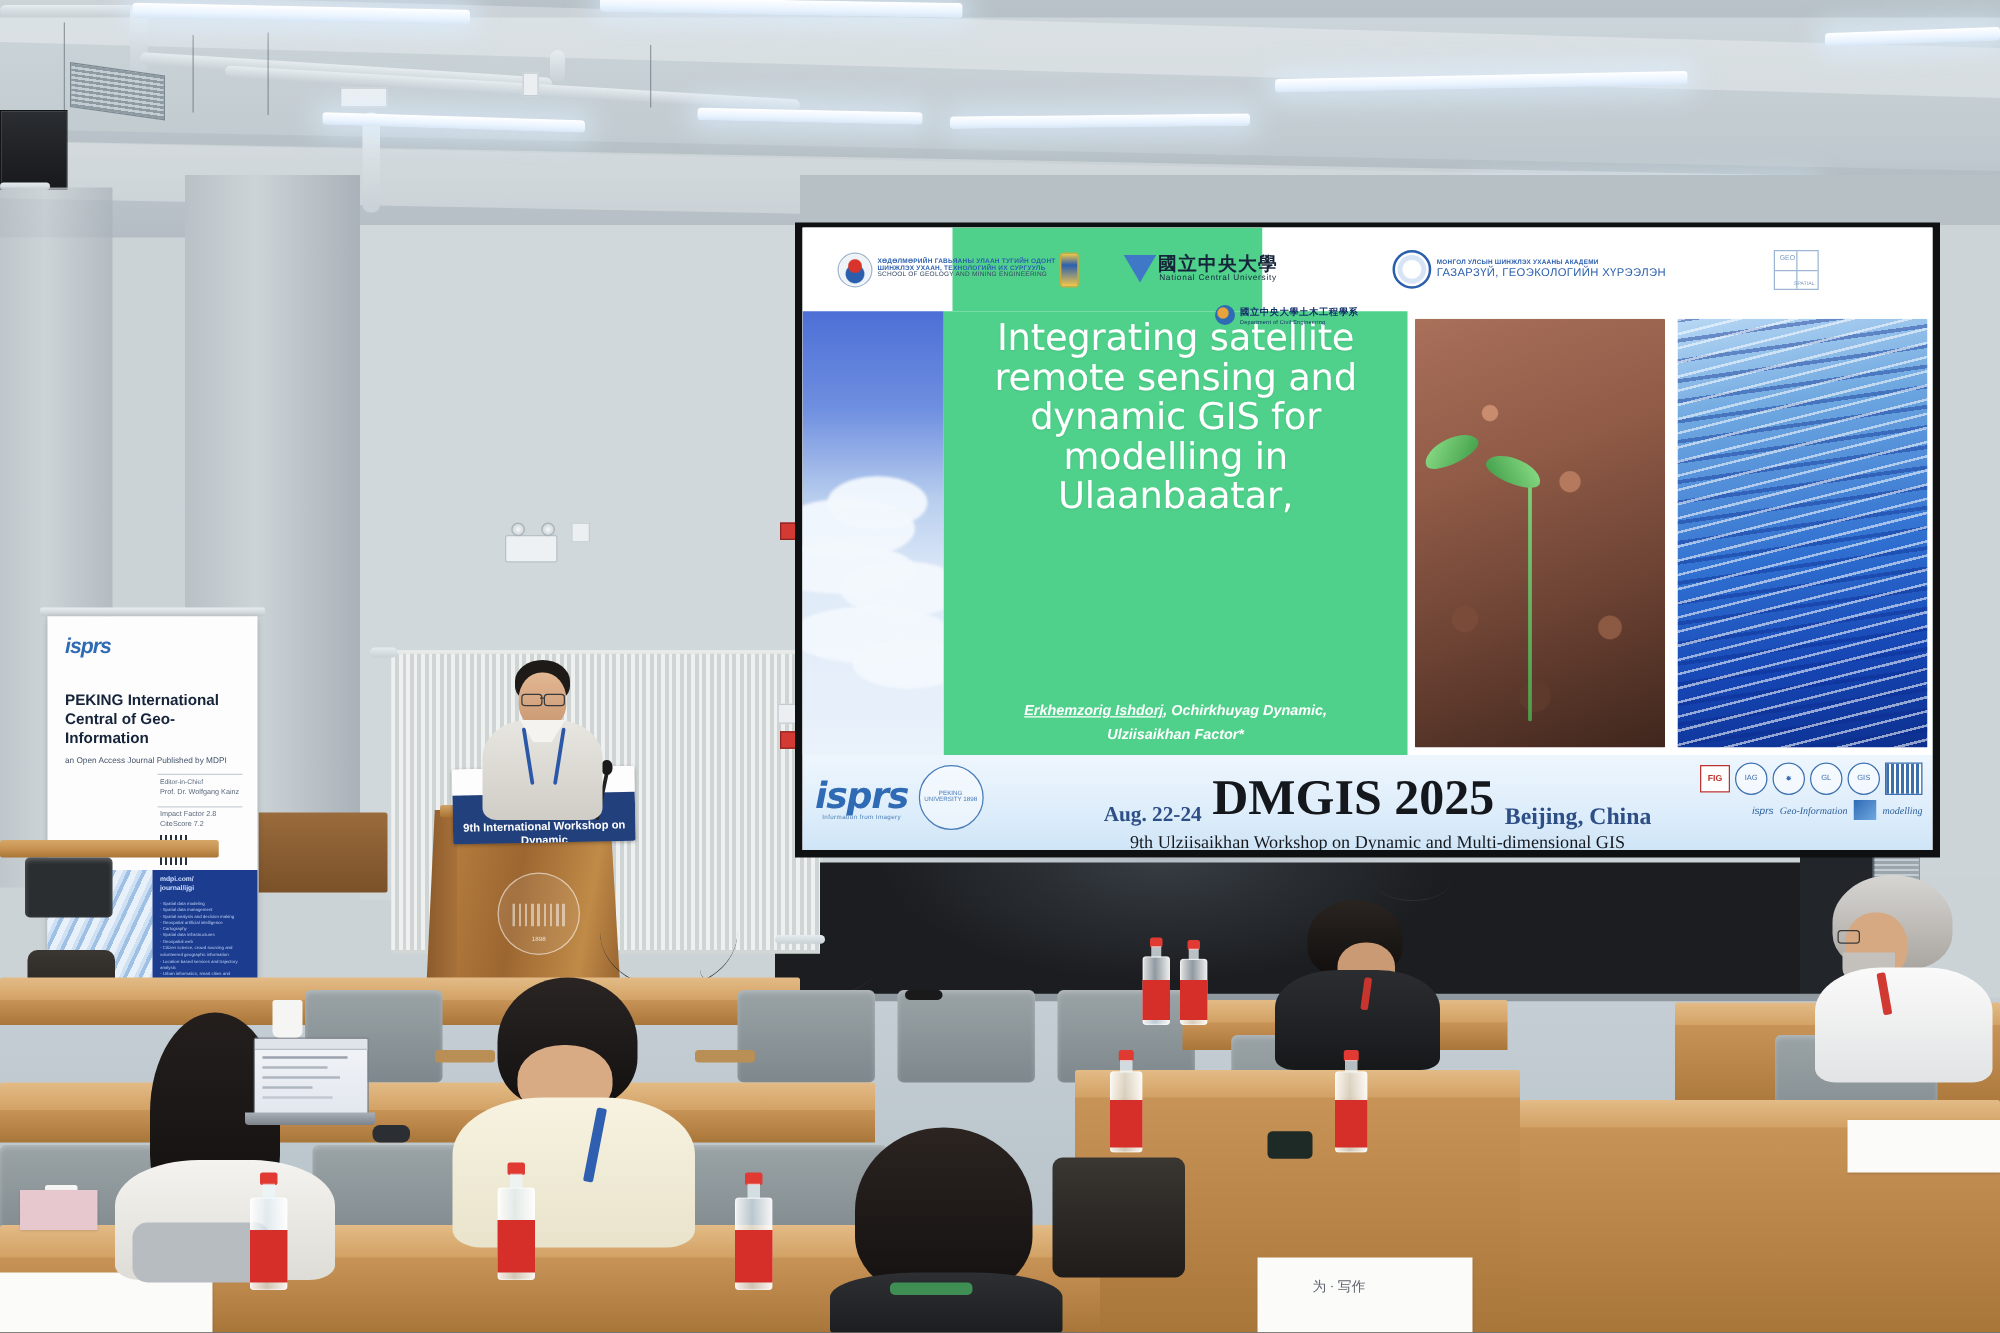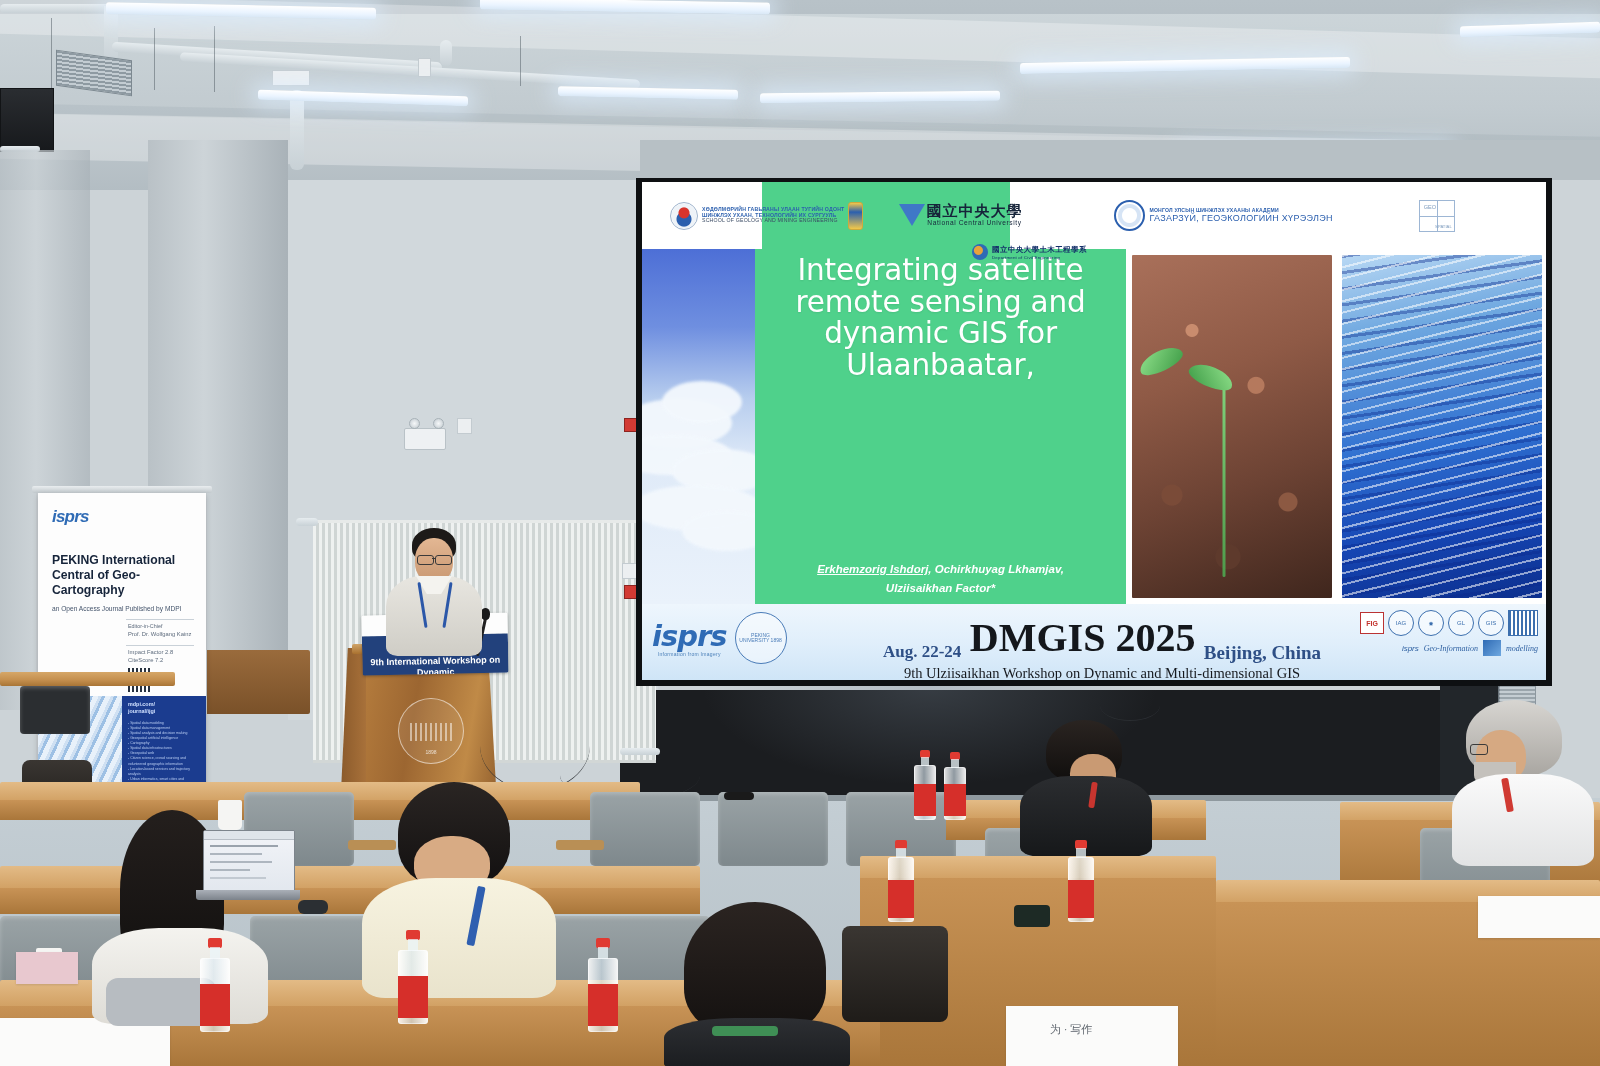--- a/index.html
+++ b/index.html
@@ -340,25 +340,26 @@
           <div class="cloud" style="left:30px;top:200px;width:100px;height:44px;"></div>
           <div class="cloud" style="left:-10px;top:236px;width:130px;height:46px;"></div>
           <div class="cloud" style="left:40px;top:262px;width:90px;height:40px;"></div>
         </div>
 
         <div class="band-green">
           <div class="slide-title" id="slide-title-host">
               <div>Integrating satellite</div>
               <div>remote sensing and</div>
               <div>dynamic GIS for</div>
+              <div>modelling in</div>
               <div>Ulaanbaatar,</div>
             </div>
           <div class="slide-authors">
             <div>
-              <u>Erkhemzorig Ishdorj</u><span>, Ochirkhuyag Lkhamjav,</span>
+              <u>Erkhemzorig Ishdorj</u><span>, Ochirkhuyag Dynamic,</span>
             </div>
             <div>Ulziisaikhan Factor*</div>
           </div>
         </div>
 
         <div class="band-right">
           <div class="photo photo-soil">
             <div class="sprout"></div>
             <div class="leaf" style="left:6px;top:96px;transform:rotate(-26deg);"></div>
             <div class="leaf" style="left:56px;top:112px;transform:rotate(22deg) scaleX(-1);"></div>
@@ -412,21 +413,21 @@
   <div class="rollup-pole" style="left:36px;top:490px;height:330px;"></div>
   <div class="rollup-pole" style="left:205px;top:490px;height:330px;"></div>
   <div class="rollup-bar" style="left:32px;top:486px;width:180px;height:7px;"></div>
 
   <div class="rollup" style="left:38px;top:493px;width:168px;height:320px;">
     <div class="ru-isprs" style="left:14px;top:14px;font-size:17px;letter-spacing:-.8px;">isprs</div>
 
     <div class="ru-title" style="left:14px;top:60px;width:140px;font-size:12.2px;" id="rollup-title-host">
         <div>PEKING International</div>
         <div>Central of Geo-</div>
-        <div>Cartography</div>
+        <div>Information</div>
       </div>
 
     <div class="ru-sub" style="left:14px;top:112px;width:148px;font-size:6.6px;">an Open Access Journal Published by MDPI</div>
 
     <div class="ru-rule" style="left:88px;top:126px;width:68px;"></div>
     <div class="ru-small" style="left:90px;top:130px;font-size:5.4px;">Editor-in-Chief</div>
     <div class="ru-small" style="left:90px;top:138px;font-size:5.8px;">Prof. Dr. Wolfgang Kainz</div>
 
     <div class="ru-rule" style="left:88px;top:152px;width:68px;"></div>
     <div class="ru-small" style="left:90px;top:156px;font-size:5.8px;">Impact Factor 2.8</div>

